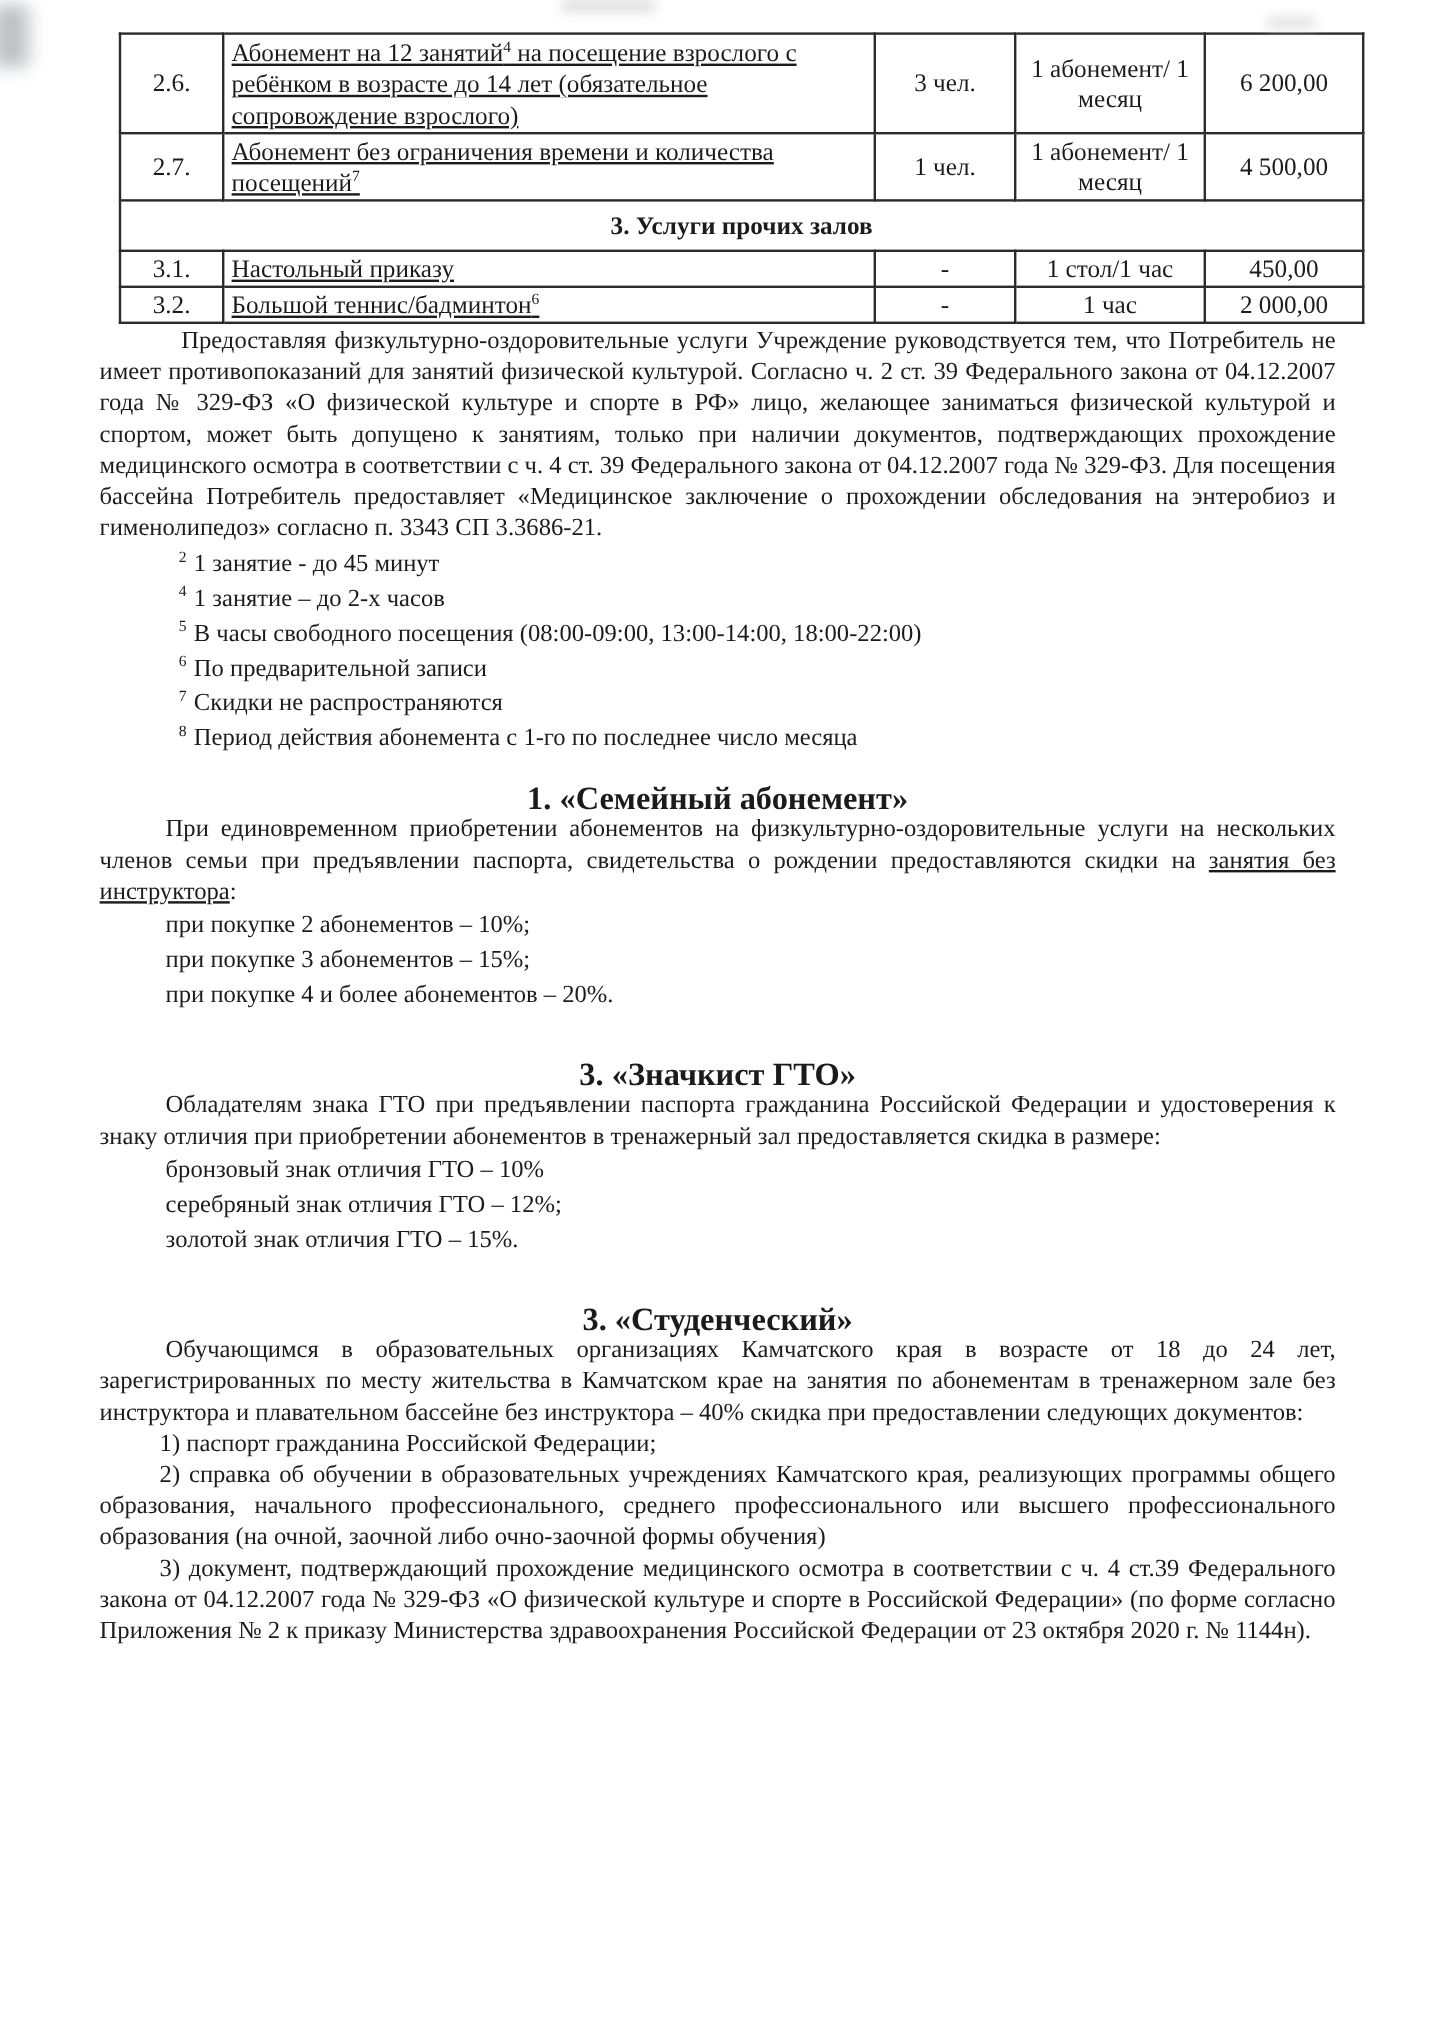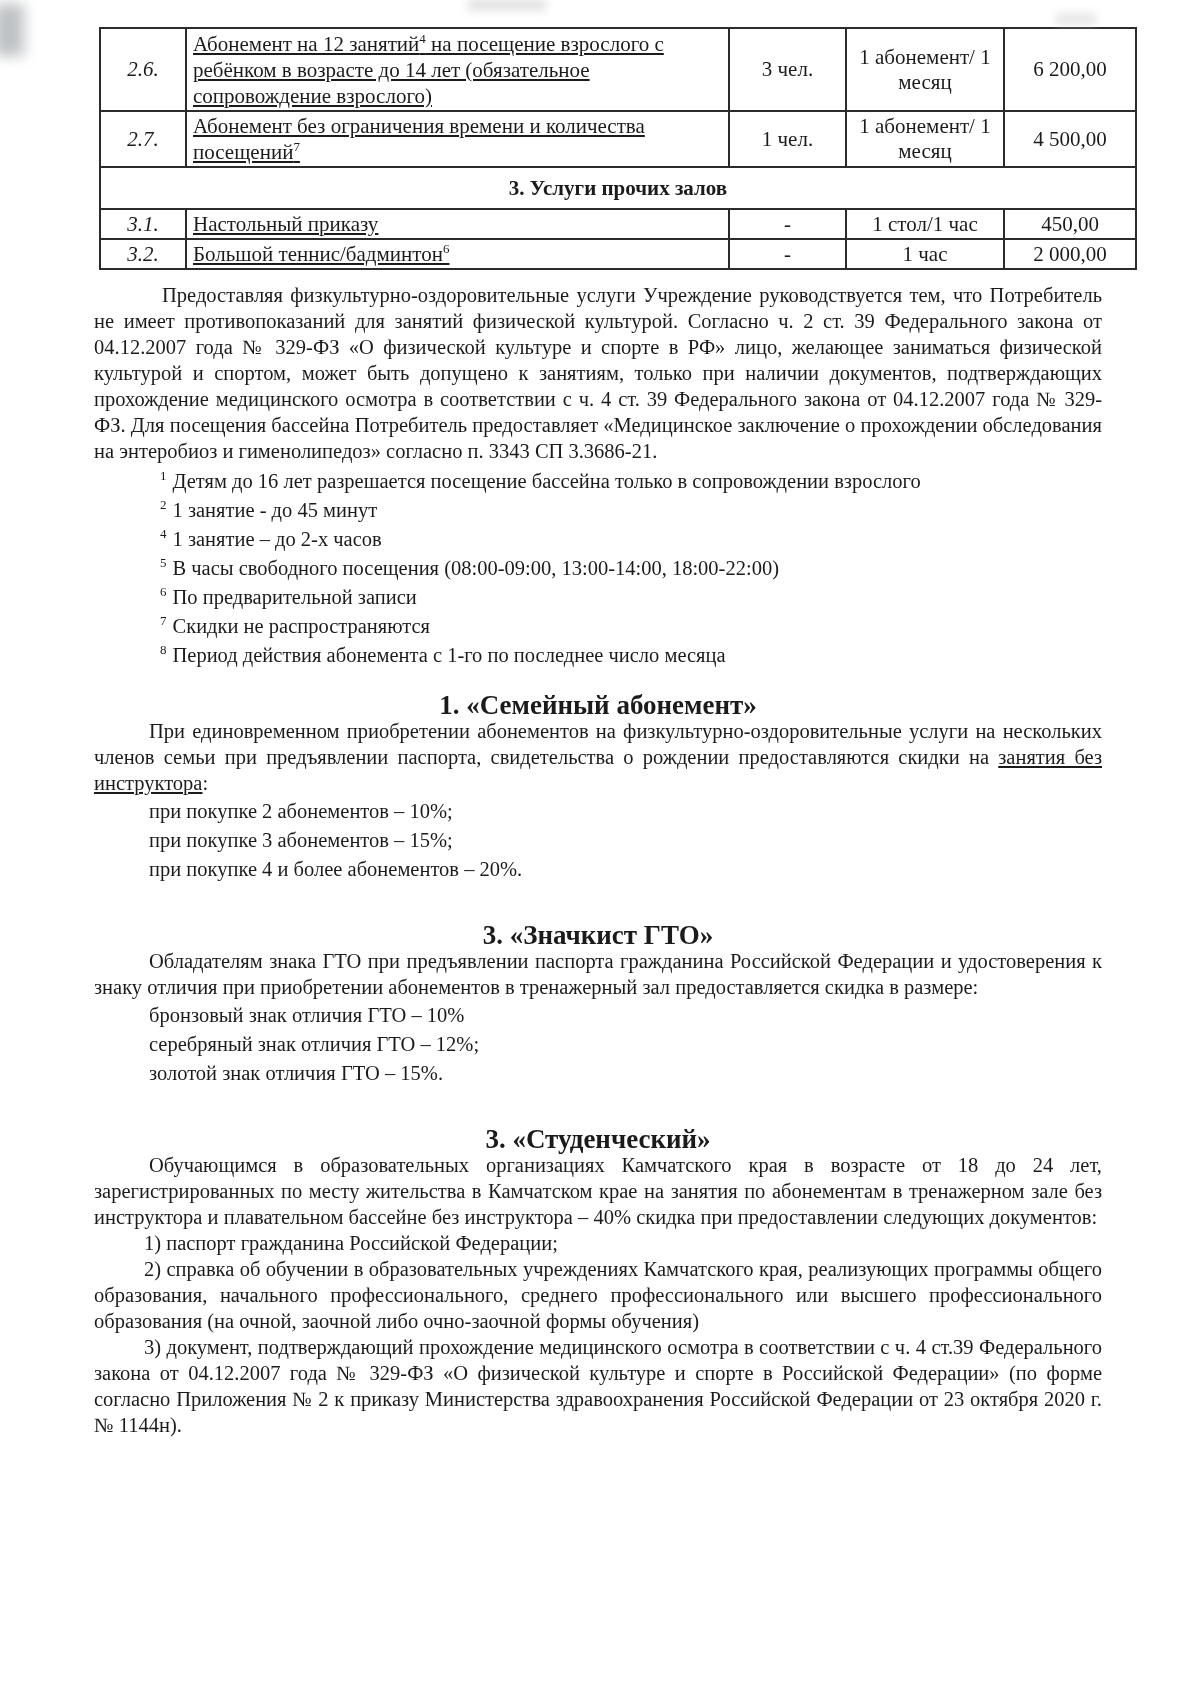--- a/index.html
+++ b/index.html
@@ -13,30 +13,30 @@
     overflow:hidden;
   }
   
   .smudge-tl { position:absolute; left:-6px; top:4px; width:30px; height:52px; background:#aeb2b5; filter:blur(7px); opacity:.8; }
   .streak-top { position:absolute; left:468px; top:0; width:78px; height:10px; background:#cfcfcf; filter:blur(5px); opacity:.7; }
   .streak-right { position:absolute; left:1056px; top:14px; width:40px; height:10px; background:#d6d6d6; filter:blur(5px); opacity:.7; }
 
   
   table.price { border-collapse:collapse; table-layout:fixed; width:1036px; margin:27px 0 0 99px; font-size:21px; }
   table.price td { border:2px solid #2b2b2b; padding:1px 6px; vertical-align:middle; }
-  td.c-num   { text-align:center;font-style:italic; }
+  td.c-num   { text-align:center; }
   td.c-desc  { text-align:left; padding-left:11px; line-height:26px;text-decoration:underline; }
   td.c-qty   { text-align:center; }
   td.c-unit  { text-align:center; line-height:25px; }
   td.c-price { text-align:center; }
   tr.section-row td { text-align:center; font-weight:bold; height:38px; font-size:21px; }
   sup.tbl-sup { font-size:13px; line-height:0; }
 
   
-  .bodywrap { margin:12px; padding:0 78px 0 82px; font-size:20.5px; line-height:26px; }
+  .bodywrap { margin:1px; padding:0 78px 0 82px; font-size:20.5px; line-height:26px; }
   p.para { margin:0; text-align:justify; }
   .intro { margin-top:55px; text-indent:68px; }
   .footnotes { margin-top:3px; }
   .footnote { padding-left:66px; line-height:29px; text-align:left; }
   sup.fn { font-size:13px; line-height:0; margin-right:6px; }
   .sec-heading { text-align:center; font-weight:bold; font-size:27px; margin:0; }
   .h-family { margin-top:22px; }
   .h-gto { margin-top:38px; }
   .h-student { margin-top:38px; }
   .sec-para { margin-top:1px; text-indent:55px; }
@@ -95,21 +95,20 @@
         <td class="c-price">2 000,00</td>
       </tr>
     </tbody>
   </table>
 
   <div class="bodywrap">
 
     <p class="para intro">Предоставляя физкультурно-оздоровительные услуги Учреждение руководствуется тем, что Потребитель не имеет противопоказаний для занятий физической культурой. Согласно ч. 2 ст. 39 Федерального закона от 04.12.2007 года № 329-ФЗ «О физической культуре и спорте в РФ» лицо, желающее заниматься физической культурой и спортом, может быть допущено к занятиям, только при наличии документов, подтверждающих прохождение медицинского осмотра в соответствии с ч. 4 ст. 39 Федерального закона от 04.12.2007 года № 329-ФЗ. Для посещения бассейна Потребитель предоставляет «Медицинское заключение о прохождении обследования на энтеробиоз и гименолипедоз» согласно п. 3343 СП 3.3686-21.</p>
 
     <div class="footnotes">
-      <div class="footnote"><sup class="fn">1</sup><span>Детям до 16 лет разрешается посещение бассейна только в сопровождении взрослого</span></div>
       <div class="footnote"><sup class="fn">2</sup><span>1 занятие - до 45 минут</span></div>
       <div class="footnote"><sup class="fn">4</sup><span>1 занятие – до 2-х часов</span></div>
       <div class="footnote"><sup class="fn">5</sup><span>В часы свободного посещения (08:00-09:00, 13:00-14:00, 18:00-22:00)</span></div>
       <div class="footnote"><sup class="fn">6</sup><span>По предварительной записи</span></div>
       <div class="footnote"><sup class="fn">7</sup><span>Скидки не распространяются</span></div>
       <div class="footnote"><sup class="fn">8</sup><span>Период действия абонемента с 1-го по последнее число месяца</span></div>
     </div>
 
     <p class="sec-heading h-family">1. «Семейный абонемент»</p>
     <p class="para sec-para"><span>При единовременном приобретении абонементов на физкультурно-оздоровительные услуги на нескольких членов семьи при предъявлении паспорта, свидетельства о рождении предоставляются скидки на </span><span class="u">занятия без инструктора</span><span>:</span></p>

